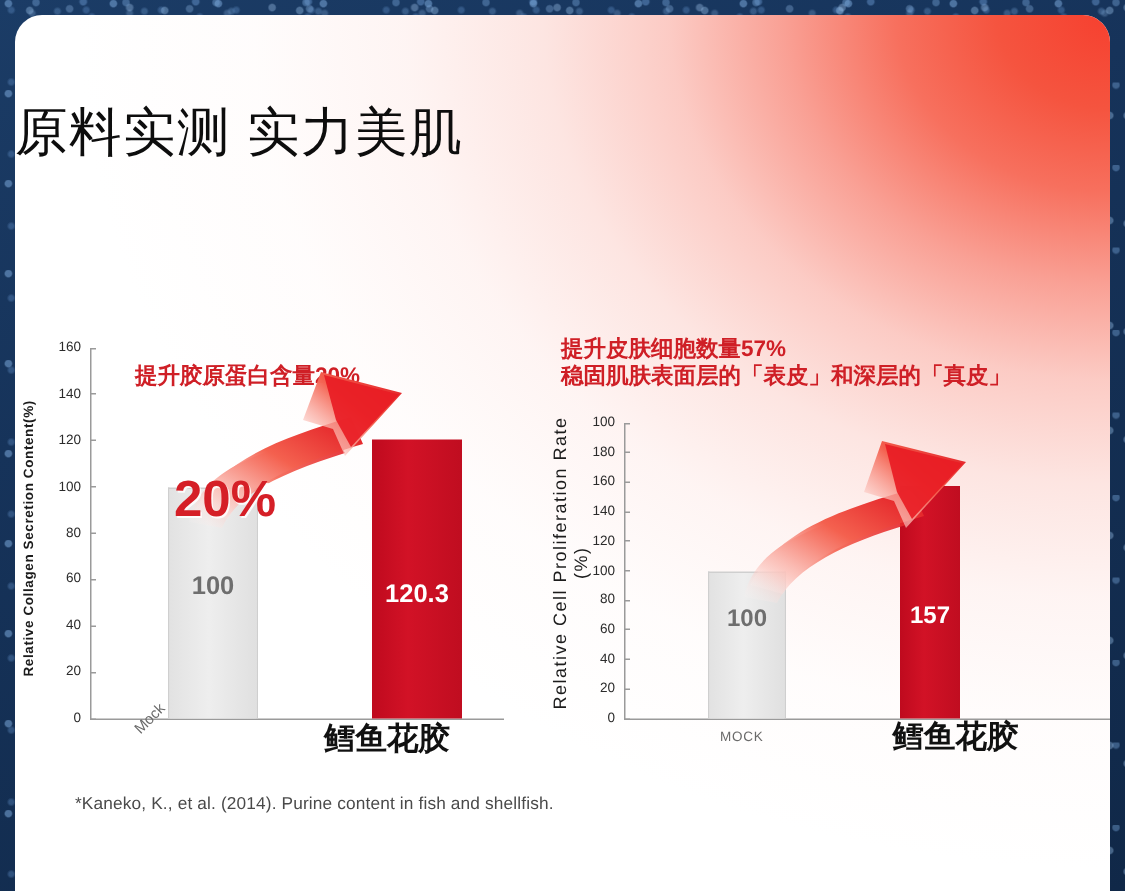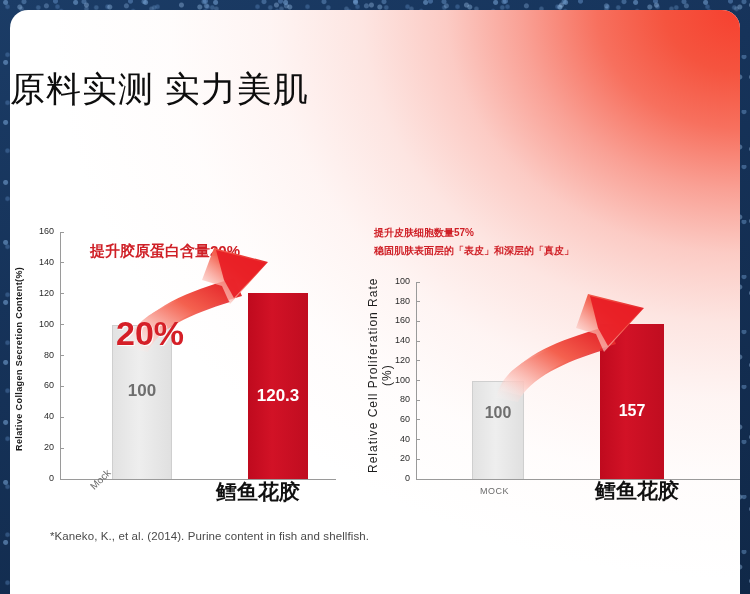--- a/index.html
+++ b/index.html
@@ -68,21 +68,21 @@
   #chart-left { left:0px;  width:340px; height:300px; }
   #chart-right{ left:348px;width:402px; height:300px; }
 
   .chart-caption{
     position:absolute;
     color:#cf1f26; font-weight:bold;
     line-height:18px;
     white-space:nowrap;
   }
   #cap-left { left:80px; top:22px; font-size:15px; }
-  #cap-right{ left:16px; top:4px;  font-size:10px; }
+  #cap-right{ left:16px; top:4px;  font-size:15px; }
 
   .plot{ position:absolute; }
   #plot-left { left:50px;  top:12px;  width:276px; height:248px; }
   #plot-right{ left:58px;  top:62px;  width:328px; height:198px; }
 
   .axis-y{
     position:absolute; left:0; top:0; bottom:0; width:1px;
     background:#9a9a9a;
   }
   .axis-x{
@@ -289,21 +289,21 @@
             </div>
             <div class="tick" style="top: 197px; left: 0px;">
               <i></i>
               <span>0</span>
             </div>
           </div>
 
         <div class="bar mock" id="bar-r0" style="height: 98.5px; left: 56px; width: 52px;">
           <div class="bar-value" id="bval-r0" style="top: 22px; font-size: 16px;">100</div>
         </div>
-        <div class="bar test" id="bar-r1" style="height: 154.645px; left: 184px; width: 64px;">
+        <div class="bar test" id="bar-r1" style="height: 154.645px; left: 184px; width: 40px;">
           <div class="bar-value" id="bval-r1" style="top: 78px; font-size: 16px;">157</div>
         </div>
 
         <svg class="swoosh" style="left:70px;top:6px;width:190px;height:120px" viewBox="0 0 190 120">
           <defs>
             <linearGradient id="gr" x1="0" y1="1" x2="1" y2="0">
               <stop offset="0%" stop-color="#ffffff" stop-opacity="0"></stop>
               <stop offset="25%" stop-color="#fbbdb5" stop-opacity=".75"></stop>
               <stop offset="55%" stop-color="#f4614f"></stop>
               <stop offset="100%" stop-color="#e0141f"></stop>

